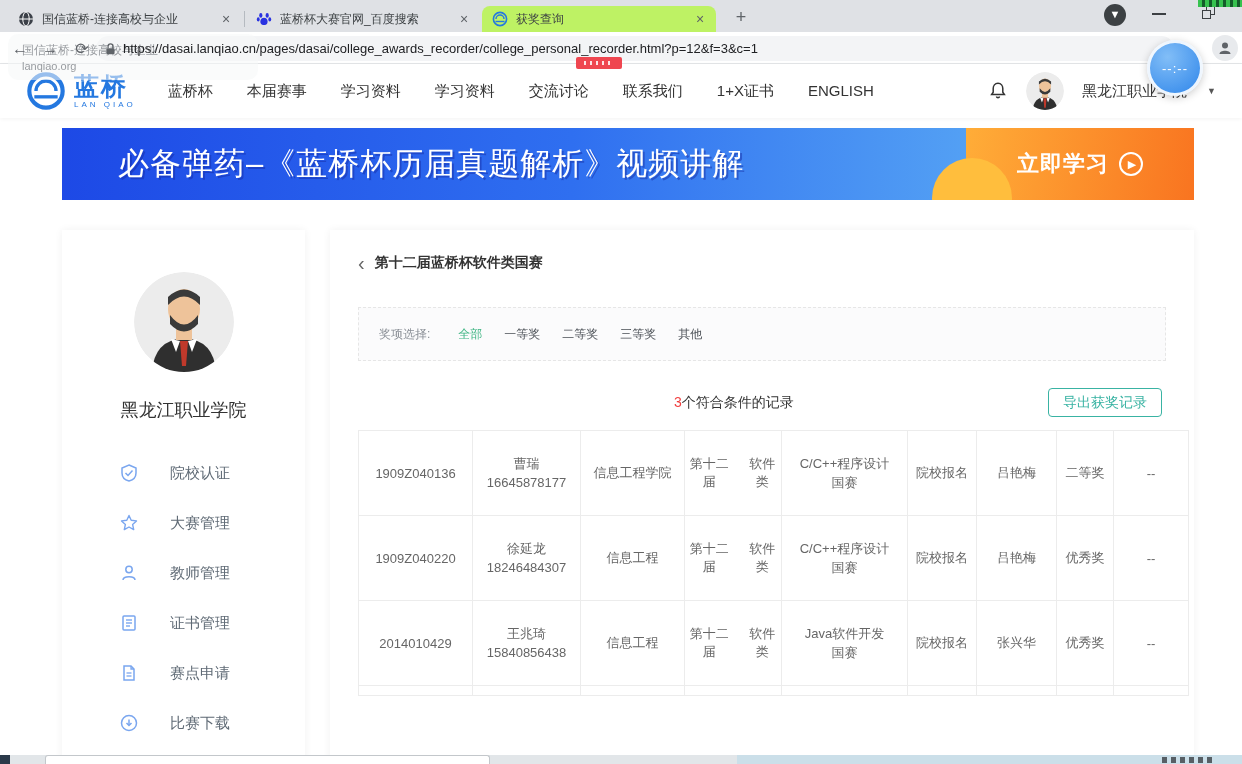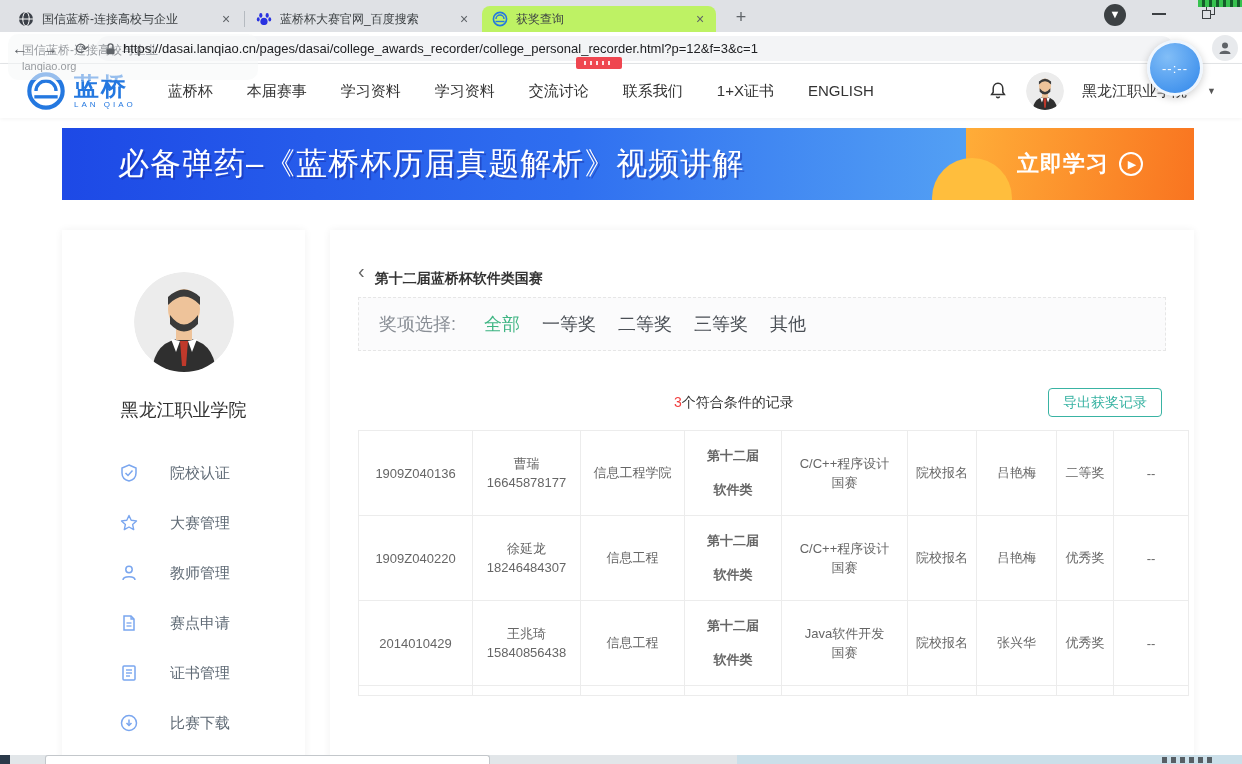--- a/index.html
+++ b/index.html
@@ -89,24 +89,24 @@
   
   .side-avatar { margin:42px auto 0; width:100px; height:100px; border-radius:50%; overflow:hidden; }
   .side-org { margin-top:26px; text-align:center; font-size:18px; color:#333; }
   .side-menu { margin-top:26px; }
   .side-item { height:50px; display:flex; align-items:center; padding-left:58px; gap:32px;
                font-size:15px; color:#5f6a75; cursor:pointer; }
   .side-item svg { flex:0 0 18px; }
   
   .back-row { position:absolute; left:28px; top:24px; display:flex; align-items:center; gap:10px; }
   .back-chevron { font-size:20px; color:#666; line-height:16px; cursor:pointer; }
-  .back-title { font-size:14px; font-weight:bold; color:#333;margin-top:16px; }
-  .filter-box { position:absolute; left:28px; top:67px; width:808px; height:54px; background:#fbfbfc;
+  .back-title { font-size:14px; font-weight:bold; color:#333; }
+  .filter-box { position:absolute; left:28px; top:77px; width:808px; height:54px; background:#fbfbfc;
                 border:1px dashed #e6e6e6; display:flex; align-items:center; padding-left:20px;
-                font-size:18px; }
+                font-size:12px; }
   .filter-label { color:#8a8f96; margin-right:28px; }
   .filter-opt { color:#4a4f55; margin-right:22px; cursor:pointer; }
   .filter-opt.selected { color:#3fb583; }
   .search-row { position:absolute; left:28px; top:158px; width:808px; height:30px; }
   .search-input-wrap { position:absolute; left:0; top:0; width:260px; height:30px; border:1px solid #dcdfe3;
                 background:#fff; display:flex; align-items:center; }
   .search-input-wrap input { flex:1; border:0; outline:none; padding:0 10px; font-size:14px; color:#333;
                 font-family:inherit; background:transparent; }
   .search-input-wrap input::placeholder { color:#b9bec4; }
   .search-divider { width:1px; height:18px; background:#e3e6e9; }
@@ -118,21 +118,21 @@
                 line-height:27px; cursor:pointer; font-family:inherit; }
   
   .awards-table { position:absolute; left:28px; top:200px; border-collapse:collapse; table-layout:fixed;
                   width:830px; font-size:13px; color:#666; }
   .awards-table th, .awards-table td { border:1px solid #ececec; text-align:center; vertical-align:middle;
                   padding:2px 3px; }
   .awards-table th { background:#fafafa; color:#4a4a4a; font-weight:bold; height:67px; font-size:13px; }
   .awards-table td { height:85px; }
   .awards-table tr.sliver td { height:10px; background:#fff; }
   .cell-2line div { line-height:19px; }
-  .cell-gap { display:flex; flex-direction:column; gap:16px; align-items:center;font-weight:bold; }
+  .cell-gap { display:flex; flex-direction:row; gap:16px; align-items:center; }
   
   .bottom-strip { position:absolute; left:0; bottom:0; width:1242px; height:9px; background:#e2e6e9; z-index:70; }
   .strip-start { position:absolute; left:0; top:0; width:10px; height:9px; background:#2b3a4a; }
   .strip-search { position:absolute; left:45px; top:0; width:445px; height:9px; background:#fff;
                   border:1px solid #c3c7cb; border-bottom:0; border-radius:3px 3px 0 0; }
   .strip-tray { position:absolute; left:737px; top:0; width:505px; height:9px; background:#cbdfe9; }
   .strip-clock { position:absolute; left:1162px; top:2px; width:50px; height:6px;
                  background:repeating-linear-gradient(90deg,#3a3f44 0 5px,transparent 5px 9px); opacity:.8; }
   svg { display:block; }
 </style>
@@ -301,35 +301,35 @@
     </div>
     <div class="side-item">
       <svg width="18" height="18" viewBox="0 0 18 18">
           <circle cx="9" cy="5.5" r="3.2" fill="none" stroke="#7aa6ef" stroke-width="1.5"></circle>
           <path d="M3 16 C3 11.5 15 11.5 15 16" fill="none" stroke="#7aa6ef" stroke-width="1.5"></path>
         </svg>
       <span>教师管理</span>
     </div>
     <div class="side-item">
       <svg width="18" height="18" viewBox="0 0 18 18">
+          <rect x="3" y="2" width="12" height="14" rx="1" fill="none" stroke="#7aa6ef" stroke-width="1.5"></rect>
+          <line x1="6" y1="6" x2="12" y2="6" stroke="#7aa6ef" stroke-width="1.4"></line>
+          <line x1="6" y1="9" x2="12" y2="9" stroke="#7aa6ef" stroke-width="1.4"></line>
+          <line x1="6" y1="12" x2="10" y2="12" stroke="#7aa6ef" stroke-width="1.4"></line>
+        </svg>
+      <span>证书管理</span>
+    </div>
+    <div class="side-item">
+      <svg width="18" height="18" viewBox="0 0 18 18">
           <path d="M4 2 h7 l3 3 v11 h-10 z" fill="none" stroke="#7aa6ef" stroke-width="1.5"></path>
           <polyline points="11,2 11,5 14,5" fill="none" stroke="#7aa6ef" stroke-width="1.3"></polyline>
           <line x1="6.5" y1="9" x2="11.5" y2="9" stroke="#7aa6ef" stroke-width="1.3"></line>
           <line x1="6.5" y1="12" x2="11.5" y2="12" stroke="#7aa6ef" stroke-width="1.3"></line>
         </svg>
       <span>赛点申请</span>
-    </div>
-    <div class="side-item">
-      <svg width="18" height="18" viewBox="0 0 18 18">
-          <rect x="3" y="2" width="12" height="14" rx="1" fill="none" stroke="#7aa6ef" stroke-width="1.5"></rect>
-          <line x1="6" y1="6" x2="12" y2="6" stroke="#7aa6ef" stroke-width="1.4"></line>
-          <line x1="6" y1="9" x2="12" y2="9" stroke="#7aa6ef" stroke-width="1.4"></line>
-          <line x1="6" y1="12" x2="10" y2="12" stroke="#7aa6ef" stroke-width="1.4"></line>
-        </svg>
-      <span>证书管理</span>
     </div>
     <div class="side-item">
       <svg width="18" height="18" viewBox="0 0 18 18">
           <circle cx="9" cy="9" r="7.5" fill="none" stroke="#7aa6ef" stroke-width="1.5"></circle>
           <line x1="9" y1="5.5" x2="9" y2="11" stroke="#7aa6ef" stroke-width="1.5"></line>
           <polyline points="6.5,9 9,11.5 11.5,9" fill="none" stroke="#7aa6ef" stroke-width="1.5"></polyline>
         </svg>
       <span>比赛下载</span>
     </div>
     <div class="side-item">

